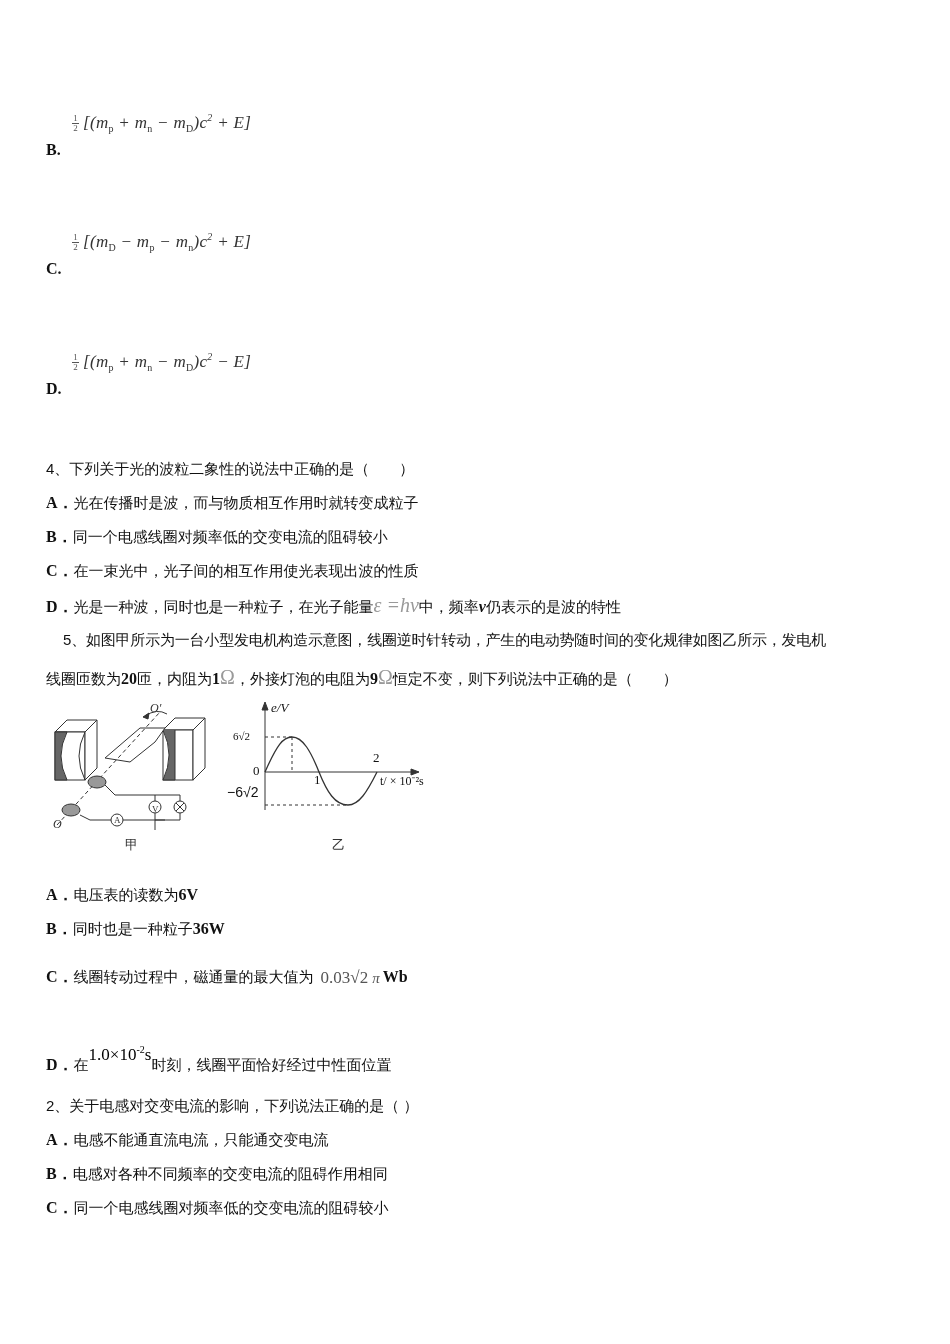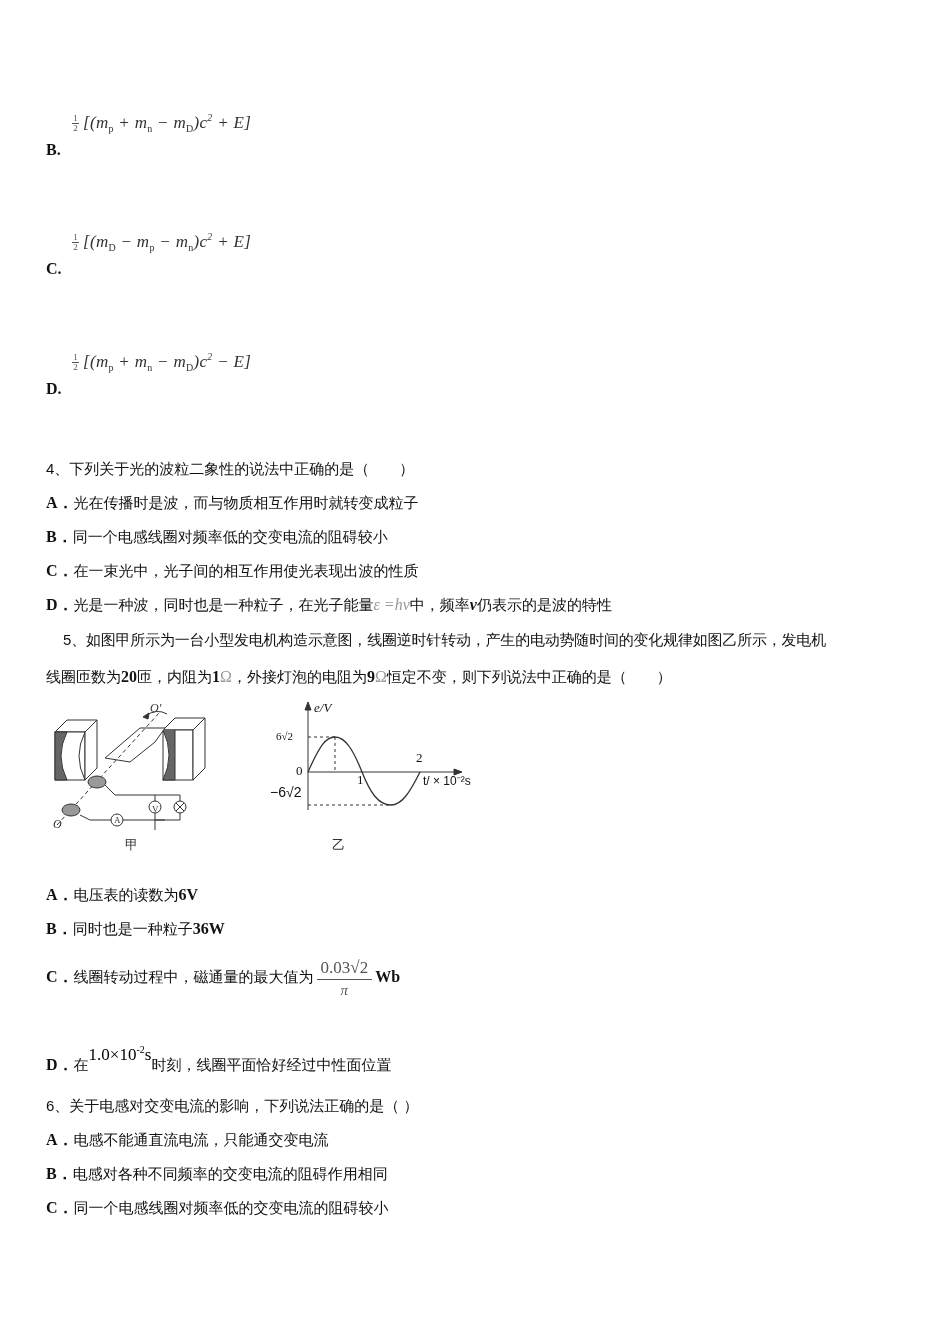--- a/index.html
+++ b/index.html
@@ -18,24 +18,24 @@
       display: flex; align-items: center; gap: 2px;
     }
     .frac-small {
       display: inline-flex; flex-direction: column; align-items: center;
       font-size: 9px; line-height: 9px; color: #555; margin-right: 2px;
     }
     .frac-small .bar { width: 7px; border-top: 1px solid #555; }
     .expr { font-style: italic; letter-spacing: 0.3px; }
     .expr sub { font-style: normal; font-size: 10px; }
     .expr sup { font-size: 10px; }
-    .inline-math { font-family: "Liberation Serif", serif; color: #999; font-style: italic; font-size: 16px; }
+    .inline-math { font-family: "Liberation Serif", serif; color: #999; font-style: italic; font-size: 20px; }
     .bold-num { font-family: "Liberation Serif", serif; font-weight: bold; font-size: 16px; }
     .frac-big {
-      display: inline-flex; flex-direction: column; align-items: center;
+      display: inline-flex; flex-direction: row; align-items: center;
       vertical-align: middle; font-family: "Liberation Serif", serif; color: #555;
       margin: 0 3px;
     }
     .frac-big .num { font-size: 17px; line-height: 22px; padding: 0 4px; }
     .frac-big .den { font-size: 15px; line-height: 20px; font-style: italic; }
     .frac-big .bar { width: 100%; border-top: 1px solid #555; }
     .sci { font-family: "Liberation Serif", serif; color: #000000; font-size: 17px; position: relative; top: -10px; }
     .sci sup { font-size: 10px; }
     .fig-caption { position: absolute; font-family: "DejaVu Sans", sans-serif; font-size: 13px; color: #333; }
   </style>
@@ -134,39 +134,39 @@
       <polygon points="98,17 104,13 103,19" fill="#333"></polygon>
     </g>
     <text x="107" y="112" font-size="9" font-family="Liberation Serif, serif" fill="#333">V</text>
     <text x="69" y="123" font-size="9" font-family="Liberation Serif, serif" fill="#333">A</text>
     <text x="105" y="12" font-size="12" font-style="italic" font-family="Liberation Serif, serif" fill="#333">O′</text>
     <text x="8" y="128" font-size="12" font-style="italic" font-family="Liberation Serif, serif" fill="#333">O</text>
   </svg>
 </div>
 <div class="fig-caption" style="left:125px; top:836px;">甲</div>
 
-<div class="abs" style="left:225px; top:700px; width:215px; height:130px;margin-left:43px;">
+<div class="abs" style="left:225px; top:700px; width:215px; height:130px;">
   <svg width="215" height="130" viewBox="0 0 215 130">
     <g stroke="#333" stroke-width="1" fill="none">
       <line x1="40" y1="110" x2="40" y2="5"></line>
       <polygon points="40,2 37,10 43,10" fill="#333"></polygon>
       <line x1="40" y1="72" x2="190" y2="72"></line>
       <polygon points="194,72 186,69 186,75" fill="#333"></polygon>
       <line x1="40" y1="37" x2="67" y2="37" stroke-dasharray="3,3"></line>
       <line x1="67" y1="37" x2="67" y2="72" stroke-dasharray="3,3"></line>
       <line x1="40" y1="105" x2="123" y2="105" stroke-dasharray="3,3"></line>
       <path d="M40,72 C52,45 58,37 67,37 C78,37 86,52 94,72 C102,92 110,105 123,105 C134,105 142,92 152,72" stroke-width="1.3"></path>
     </g>
   </svg>
   <span class="abs" style="left:46px; top:0px; font-family:'Liberation Serif',serif; font-size:13px; font-style:italic;">e/V</span>
   <span class="abs" style="left:8px; top:30px; font-family:'Liberation Serif',serif; font-size:11px;">6√2</span>
   <span class="abs" style="left:28px; top:63px; font-family:'Liberation Serif',serif; font-size:13px;">0</span>
   <span class="abs" style="left:89px; top:72px; font-family:'Liberation Serif',serif; font-size:13px;">1</span>
   <span class="abs" style="left:148px; top:50px; font-family:'Liberation Serif',serif; font-size:13px;">2</span>
-  <span class="abs" style="left:155px; top:72px; font-family:Liberation Sans, sans-serif; font-size:12px;">t/ × 10⁻²s</span>
+  <span class="abs" style="left:155px; top:72px; font-family:Liberation Serif, serif; font-size:12px;">t/ × 10⁻²s</span>
   <span class="abs" style="left:2px; top:84px; font-family:Liberation Sans, sans-serif; font-size:14px;">−6√2</span>
 </div>
 <div class="fig-caption" style="left:332px; top:836px;">乙</div>
 
 <div class="line" style="top:885px;">
   <span class="lbl">A．</span><span class="cn">电压表的读数为</span><span class="bold-num">6V</span>
 </div>
 <div class="line" style="top:919px;">
   <span class="lbl">B．</span><span class="cn">同时也是一种粒子</span><span class="bold-num">36W</span>
 </div>
@@ -174,21 +174,21 @@
   <span class="lbl">C．</span><span class="cn">线圈转动过程中，磁通量的最大值为</span><span class="frac-big">
       <span class="num">0.03√2</span>
       <span class="bar"></span>
       <span class="den">π</span>
     </span><span class="bold-num">Wb</span>
 </div>
 <div class="line" style="top:1050px;">
   <span class="lbl">D．</span><span class="cn">在</span><span class="sci"><span>1.0×10</span><sup>-2</sup><span>s</span></span><span class="cn">时刻，线圈平面恰好经过中性面位置</span>
 </div>
 
-<div class="line cn" style="top:1096px;">6、关于电感对交变电流的影响，下列说法正确的是（ ）</div>
+<div class="line cn" style="top:1096px;">2、关于电感对交变电流的影响，下列说法正确的是（ ）</div>
 <div class="line" style="top:1130px;">
   <span class="lbl">A．</span><span class="cn">电感不能通直流电流，只能通交变电流</span>
 </div>
 <div class="line" style="top:1164px;">
   <span class="lbl">B．</span><span class="cn">电感对各种不同频率的交变电流的阻碍作用相同</span>
 </div>
 <div class="line" style="top:1198px;">
   <span class="lbl">C．</span><span class="cn">同一个电感线圈对频率低的交变电流的阻碍较小</span>
 </div>
 

